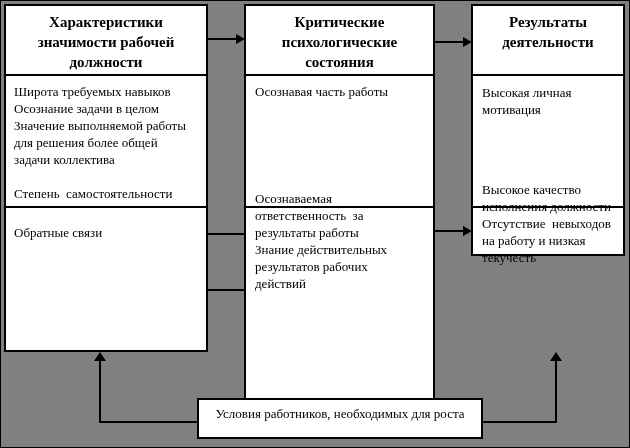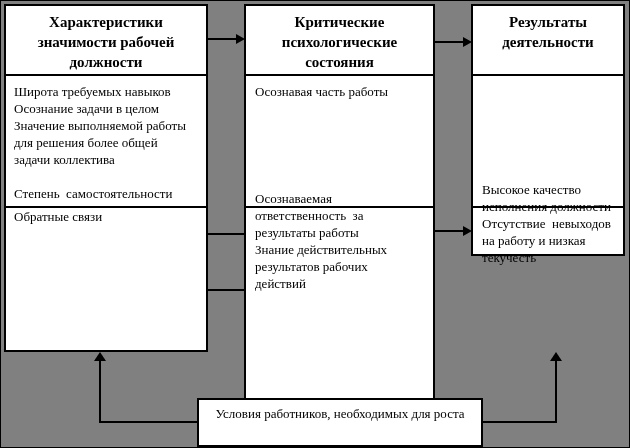--- a/index.html
+++ b/index.html
@@ -15,37 +15,37 @@
   }
   .box{
     position:absolute;
     background:var(--fill,#fff);
     border:2px solid var(--line,#000);
     box-sizing:border-box;
   }
   #box-left{left:3px;top:3px;width:204px;height:348px}
   #box-middle{left:243px;top:3px;width:191px;height:400px}
   #box-right{left:470px;top:3px;width:154px;height:252px}
-  #box-bottom{left:196px;top:397px;width:286px;height:49px}
+  #box-bottom{left:196px;top:397px;width:286px;height:41px}
   .divider{position:absolute;left:0;right:0;height:2px;background:var(--line,#000)}
   .div-a{top:68px}
   .div-b{top:200px}
   .box-title{
     position:absolute;top:6px;left:0;right:0;
     text-align:center;font-weight:bold;
     font-size:15px;line-height:20px;
     white-space:pre-wrap;
   }
   .box-text{
     position:absolute;
     font-size:13px;line-height:17px;
     white-space:pre-wrap;
   }
   #left-features{left:8px;top:77px;right:2px}
-  #left-feedback{left:8px;top:202px;right:2px}
+  #left-feedback{left:8px;top:218px;right:2px}
   #middle-state-top{left:9px;top:77px;right:2px}
   #middle-state-bottom{left:9px;top:184px;right:2px}
   #right-result-top{left:9px;top:78px;right:2px}
   #right-result-bottom{left:9px;top:175px;right:2px}
   #bottom-label{left:0;right:0;top:5px;text-align:center}
   .hline,.vline{position:absolute;background:var(--line,#000)}
   .arrow-right{
     position:absolute;width:0;height:0;
     border-top:5px solid transparent;
     border-bottom:5px solid transparent;
@@ -107,20 +107,22 @@
 Знание действительных
 результатов рабочих
 действий</div>
   </div>
 
   <div class="box" id="box-right">
     <div class="box-title">Результаты
 деятельности</div>
     <div class="divider div-a"></div>
     <div class="divider div-b"></div>
+    <div class="box-text" id="right-result-top">Высокая личная
+мотивация</div>
     <div class="box-text" id="right-result-bottom">Высокое качество
 исполнения должности
 Отсутствие  невыходов
 на работу и низкая
 текучесть</div>
   </div>
 
   <div class="box" id="box-bottom">
     <div class="box-text" id="bottom-label">Условия работников, необходимых для роста</div>
   </div>

